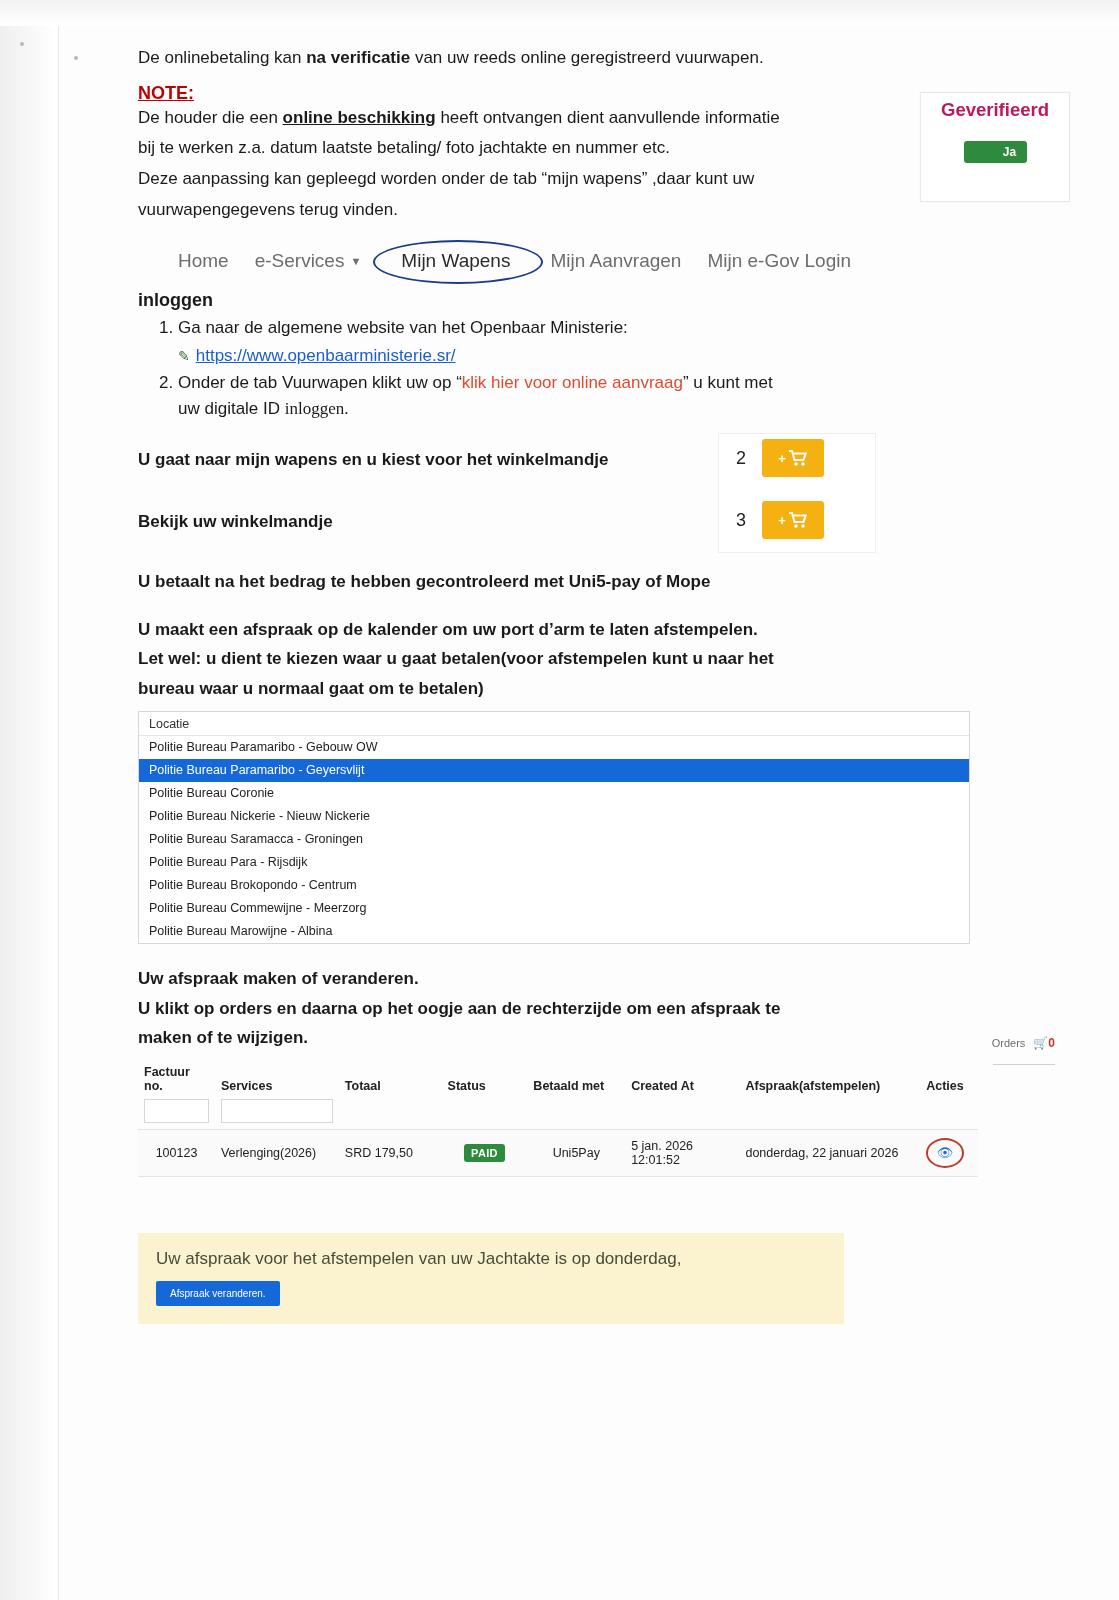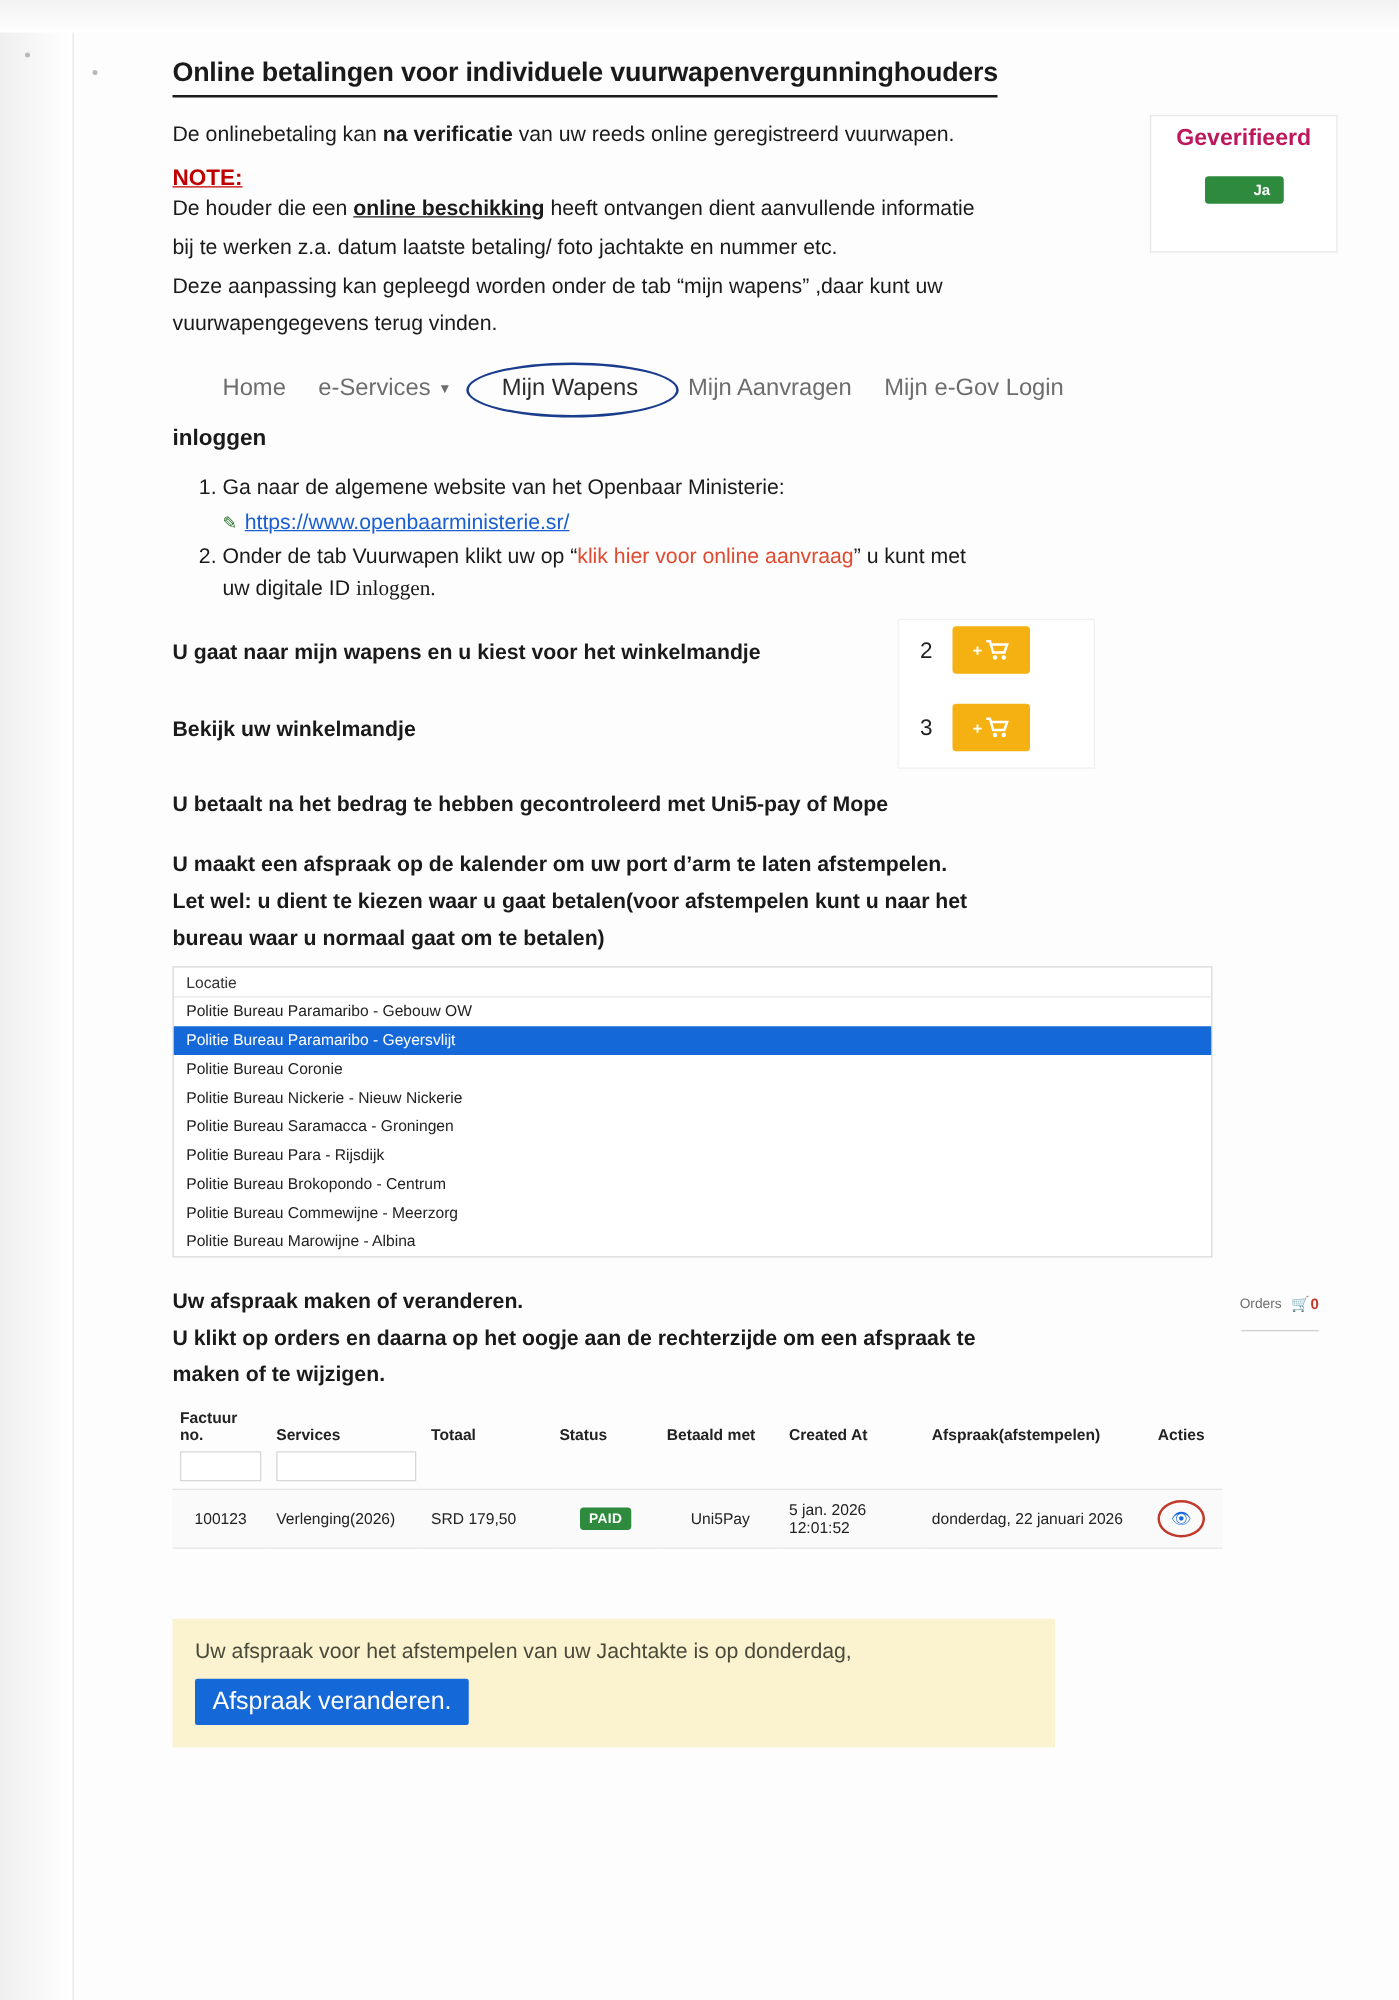--- a/index.html
+++ b/index.html
@@ -140,21 +140,21 @@
     pointer-events: none;
   }
 
   h2.sub {
     font-size: 18px;
     font-weight: bold;
     margin: 14px 0 2px 0;
   }
 
   ol.steps {
-    margin: 16px 0 0 8px;
+    margin: 4px 0 0 8px;
     padding-left: 32px;
     font-size: 17px;
     line-height: 1.5;
   }
   ol.steps li { margin-bottom: 2px; }
   .link {
     color: #1a5fd0;
     text-decoration: underline;
     font-size: 17px;
   }
@@ -338,42 +338,41 @@
   }
   .callout-text {
     color: #4a4a3a;
     font-size: 17px;
     margin-bottom: 12px;
   }
   .callout-btn {
     display: inline-block;
     background: #1568d8;
     color: #ffffff;
-    font-size: 20px;
+    font-size: 10px;
     padding: 7px 14px;
     border-radius: 2px;
   }
 </style>
 </head>
 <body>
 
 <div class="page">
   <div class="scan-edge-left"></div>
   <div class="scan-edge-top"></div>
   <div class="speck" style="left:20px; top:42px;"></div>
   <div class="speck" style="left:74px; top:56px;"></div>
 
   <div class="verified-box">
     <div class="verified-title">Geverifieerd</div>
     <div class="verified-badge">Ja</div>
   </div>
 
   <div class="content">
 
-    <h1 class="doc-title">Online betalingen voor individuele vuurwapenvergunninghouders</h1>
 
     <p class="para">
       <span>De onlinebetaling kan </span><span class="b">na verificatie</span><span> van uw reeds online geregistreerd vuurwapen.</span>
     </p>
 
     <div class="note-label">NOTE:</div>
     <p class="para">
       <span>De houder die een </span><span class="b u">online beschikking</span><span> heeft ontvangen dient aanvullende informatie</span>
     </p>
     <p class="para">bij te werken z.a. datum laatste betaling/ foto jachtakte en nummer etc.</p>

